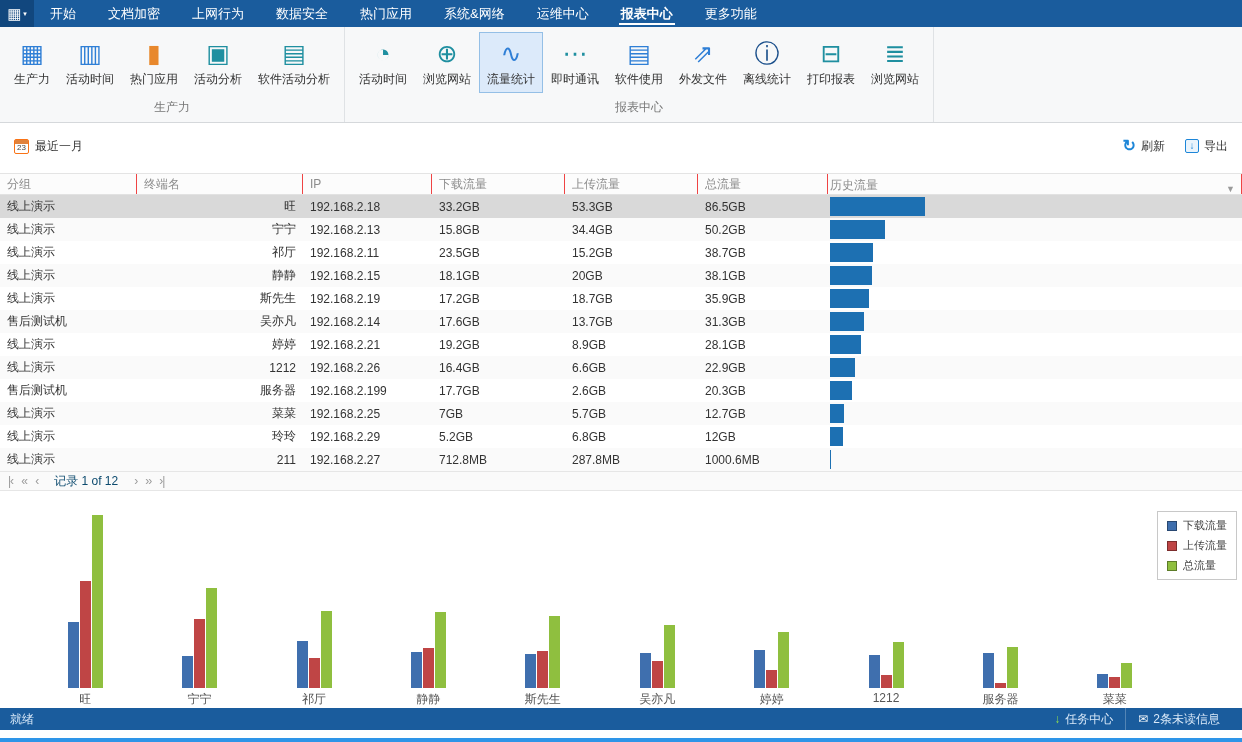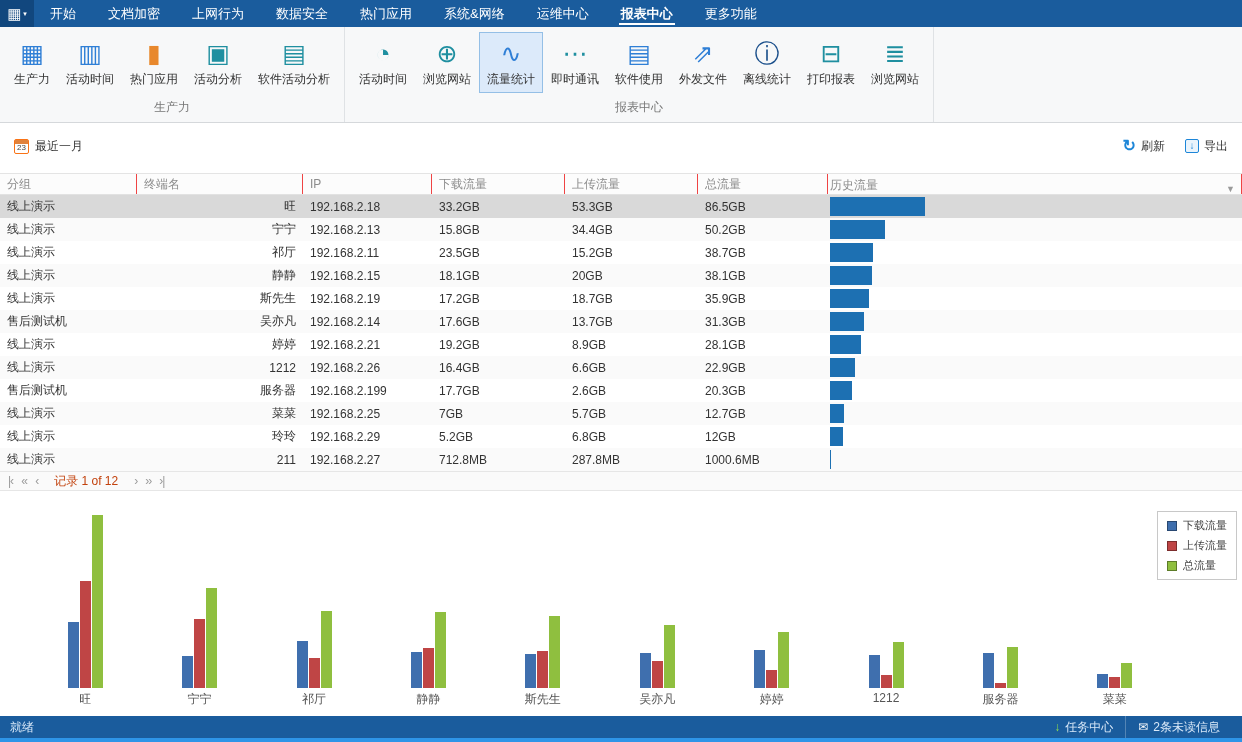--- a/index.html
+++ b/index.html
@@ -45,35 +45,35 @@
   .grid-row.selected { background:#d9d9d9; }
   .gr-cell { padding:0 7px; white-space:nowrap; overflow:hidden; }
   .c0 { width:137px; } .c1 { width:166px;text-align:right; } .c2 { width:129px; }
   .c3 { width:133px; } .c4 { width:133px; } .c5 { width:130px; }
   .c6 { flex:1; padding:0 6px 0 2px; display:flex; align-items:flex-end; }
   .col-arrow { margin-left:auto; font-size:9px; color:#9a9a9a; }
   .hist-bar { height:19px; }
   
   .pager { height:20px; display:flex; align-items:center; gap:8px; padding:0 8px; background:#fafafa; border-top:1px solid #e6e6e6; border-bottom:1px solid #e6e6e6; color:#9a9a9a; }
   .pg-btn { cursor:pointer; font-size:12px; letter-spacing:-1px; }
-  .pg-text { color:#c2410c; margin:12px 8px; }
+  .pg-text { color:#0c4a6e; margin:12px 8px; }
   
   .chart-panel { position:relative; margin-top:12px; height:212px; }
   .plot { position:absolute; left:28px; right:70px; top:4px; height:200px; display:flex; }
   .bar-group { flex:1; display:flex; flex-direction:column; justify-content:flex-end; align-items:center; }
   .bars { display:flex; align-items:flex-end; gap:1px; }
   .bar { width:11px; }
   .bg-label { font-size:12px; color:#555; height:16px; margin-top:3px; white-space:nowrap; }
   .legend { position:absolute; right:5px; top:8px; border:1px solid #c8c8c8; background:#fff; padding:6px 9px; display:flex; flex-direction:column; gap:5px; font-size:11px; color:#444; z-index:3; }
   .legend-item { display:flex; align-items:center; gap:6px; }
   .sw { width:10px; height:10px; border:1px solid rgba(0,0,0,0.35); display:inline-block; }
   .watermark { position:absolute; right:96px; bottom:2px; display:flex; align-items:center; gap:8px; color:#fff; font-size:27px; font-weight:bold; text-shadow:0 1px 4px rgba(0,0,0,0.55); z-index:10; white-space:nowrap; }
   .watermark svg { filter:drop-shadow(0 1px 2px rgba(0,0,0,0.5)); }
   
-  .status-bar { position:absolute; left:0; right:0; bottom:4px; height:22px; background:#1a5c9d; color:#d8e8f8; display:flex; align-items:center; justify-content:space-between; padding:0 10px; }
+  .status-bar { position:absolute; left:0; right:0; bottom:12px; height:22px; background:#1a5c9d; color:#d8e8f8; display:flex; align-items:center; justify-content:space-between; padding:0 10px; }
   .sb-right { display:flex; align-items:center; height:100%; }
   .sb-item { display:flex; align-items:center; gap:5px; padding:0 12px; height:100%; cursor:pointer; }
   .sb-item + .sb-item { border-left:1px solid rgba(255,255,255,0.25); }
   .sb-task-ic { color:#8ddc4f; font-weight:bold; }
   .sb-mail-ic { color:#f2f6fa; }
   .bottom-strip { position:absolute; left:0; right:0; bottom:0; height:4px; background:#2e95e8; }
 </style>
 </head>
 <body>
 

